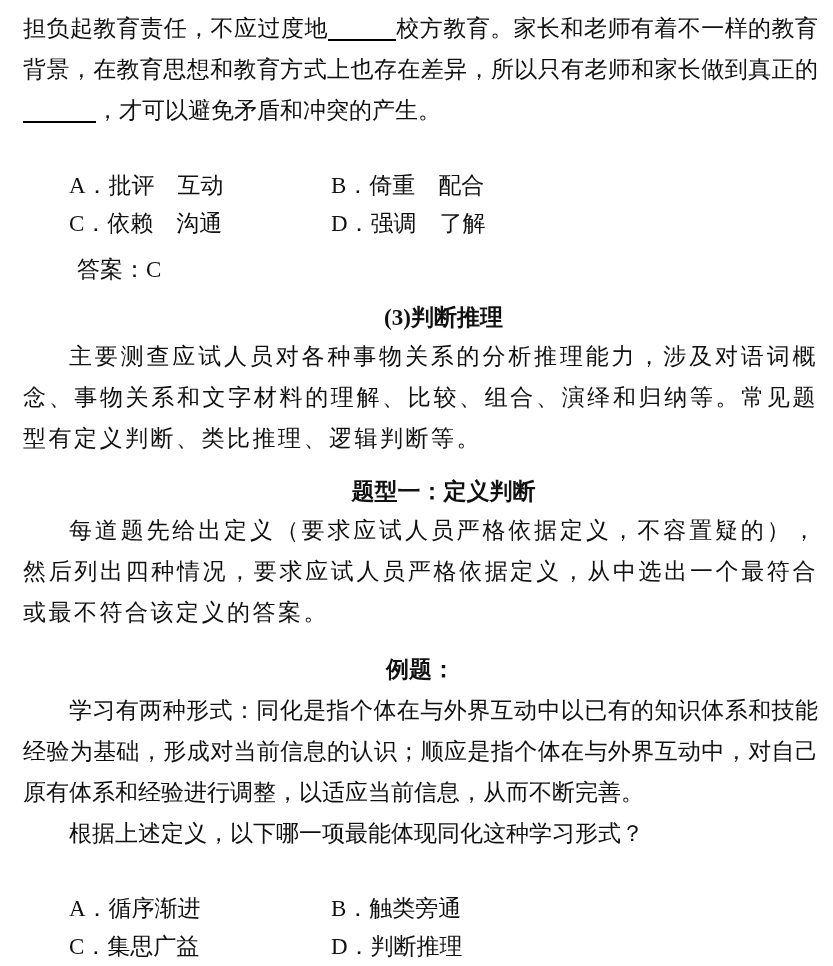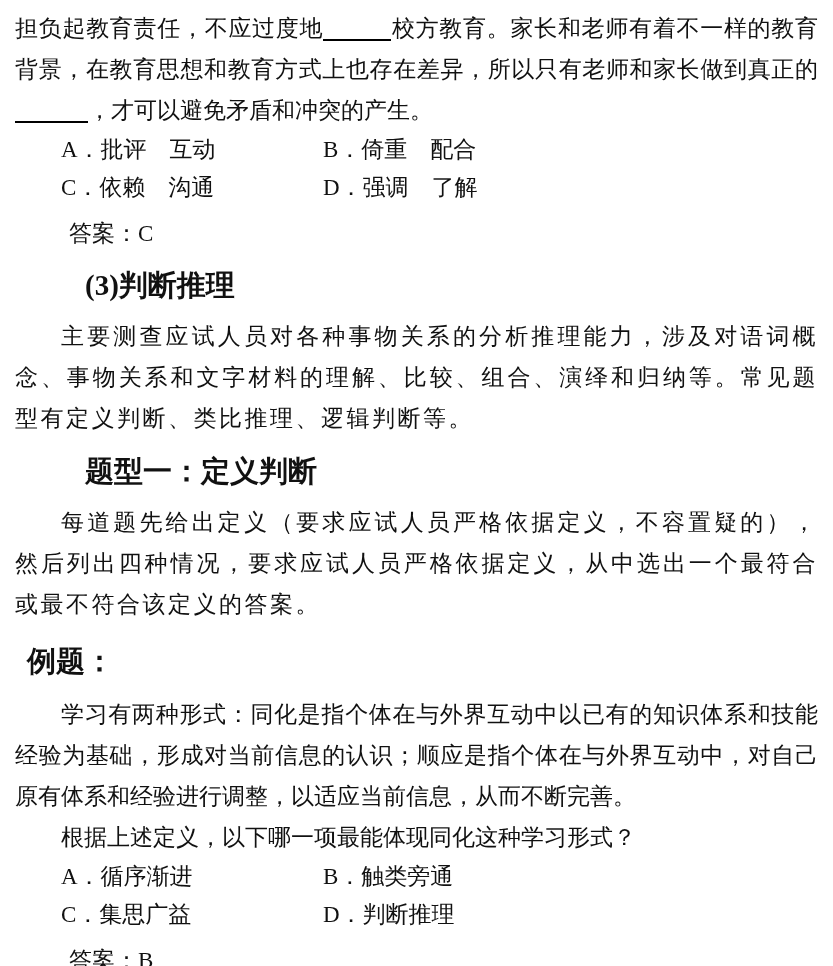--- a/index.html
+++ b/index.html
@@ -6,55 +6,57 @@
   body {
     width: 833px; height: 966px;
     background: #ffffff;
     overflow: hidden;
     font-family: "Liberation Serif", "DejaVu Serif", serif;
     color: #111111;
   }
   .page {
     box-sizing: border-box;
     width: 833px; height: 966px;
-    padding: 8px 15px 0 15px;
+    padding: 8px 15px 0 23px;
     font-size: 23px;
     line-height: 41px;
   }
   .para {
     margin: 0;
     text-align: justify;
     text-align-last: left;
     text-indent: 2em;
   }
   .para.no-indent { text-indent: 0; }
   .para.loose { letter-spacing: 2.5px; font-family: Liberation Mono, monospace; }
   .heading {
-    margin: 12px;
-    font-size: 29px;
+    margin: 0;
+    font-size: 23px;
     font-weight: bold;
     line-height: 41px;
     text-indent: 2em;
+    text-align: center;
   }
   .heading.flush { text-indent: 0; }
   .heading.gap-sm { margin-top: 10px; }
   .heading.gap-md { margin-top: 14px; }
   .blank {
     display: inline-block;
     height: 6px;
     margin-bottom: -5px;
     border-bottom: 2px solid #000000;
   }
   .blank.w1 { width: 68px; }
   .blank.w2 { width: 73px; }
   .options {
     display: grid;
     grid-template-columns: 262px auto;
     padding-left: 2em;
     line-height: 38px;
+    margin-top: 36px;
   }
   .answer {
     margin: 8px;
     padding-left: 2em;
     line-height: 38px;
   }
 </style>
 </head>
 <body>
 

